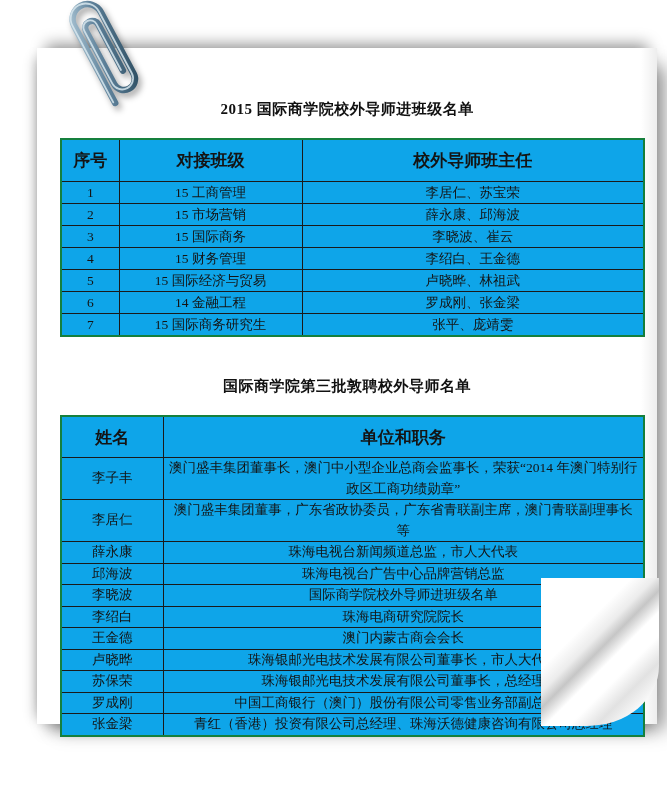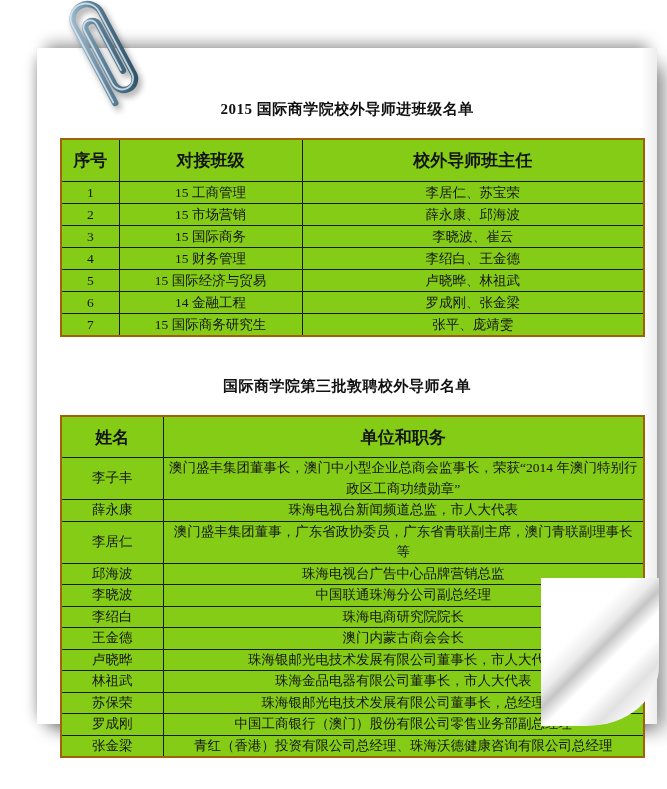--- a/index.html
+++ b/index.html
@@ -20,21 +20,21 @@
     margin-top: 26px;
   }
   .doc-title{
     position:absolute;left:0;right:0;text-align:center;
     font-weight:bold;font-size:15px;letter-spacing:0.5px;color:#111;
   }
   #title1{top:52px;}
   #title2{top:329px;}
   table{
     position:absolute;border-collapse:collapse;table-layout:fixed;
-    background:#84cc16;border:2px solid #a16207;
+    background:#0ea5e9;border:2px solid #15803d;
   }
   th,td{
     border:1px solid #1a1a1a;text-align:center;vertical-align:middle;
     overflow:hidden;padding:0 4px;color:#141414;
   }
   th{font-weight:bold;font-size:17px;}
   #table1{left:23px;top:90px;width:583px;}
   #table1 th{height:41px;}
   #table1 td{height:21px;font-size:13.5px;}
   #table2{left:23px;top:367px;width:583px;}
@@ -151,50 +151,46 @@
           <th>姓名</th>
           <th>单位和职务</th>
         </tr>
       </thead>
     <tbody>
         <tr>
           <td>李子丰</td>
           <td>澳门盛丰集团董事长，澳门中小型企业总商会监事长，荣获“2014 年澳门特别行政区工商功绩勋章”</td>
         </tr>
         <tr>
+          <td>李居仁</td>
+          <td>澳门盛丰集团董事，广东省政协委员，广东省青联副主席，澳门青联副理事长等</td>
+        </tr>
+        <tr>
           <td>薛永康</td>
           <td>珠海电视台新闻频道总监，市人大代表</td>
         </tr>
         <tr>
-          <td>李居仁</td>
-          <td>澳门盛丰集团董事，广东省政协委员，广东省青联副主席，澳门青联副理事长等</td>
-        </tr>
-        <tr>
           <td>邱海波</td>
           <td>珠海电视台广告中心品牌营销总监</td>
         </tr>
         <tr>
           <td>李晓波</td>
-          <td>中国联通珠海分公司副总经理</td>
+          <td>国际商学院校外导师进班级名单</td>
         </tr>
         <tr>
           <td>李绍白</td>
           <td>珠海电商研究院院长</td>
         </tr>
         <tr>
           <td>王金德</td>
           <td>澳门内蒙古商会会长</td>
         </tr>
         <tr>
           <td>卢晓晔</td>
           <td>珠海银邮光电技术发展有限公司董事长，市人大代表</td>
-        </tr>
-        <tr>
-          <td>林祖武</td>
-          <td>珠海金品电器有限公司董事长，市人大代表</td>
         </tr>
         <tr>
           <td>苏保荣</td>
           <td>珠海银邮光电技术发展有限公司董事长，总经理</td>
         </tr>
         <tr>
           <td>罗成刚</td>
           <td>中国工商银行（澳门）股份有限公司零售业务部副总经理</td>
         </tr>
         <tr>

